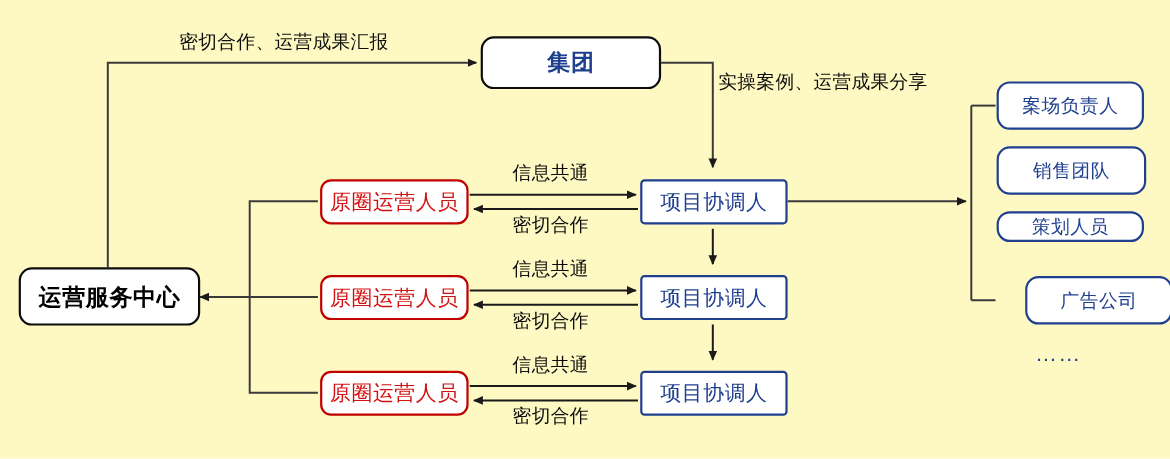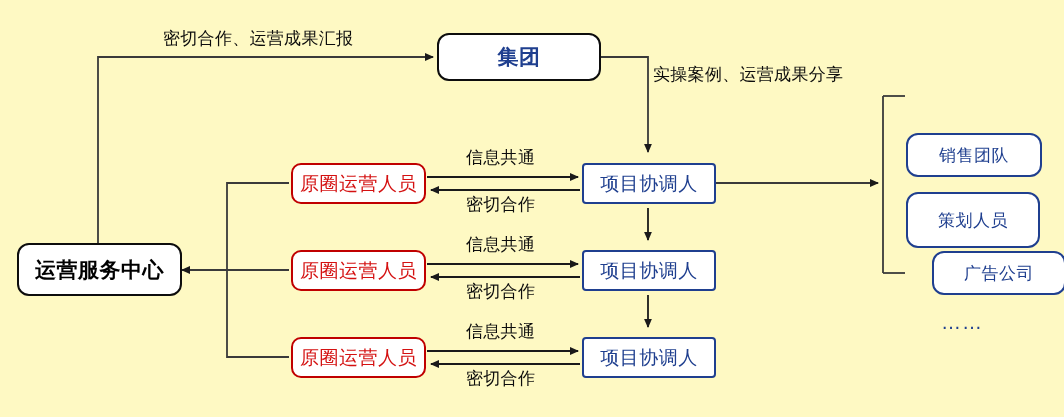--- a/index.html
+++ b/index.html
@@ -154,26 +154,29 @@
   </div>
 
   <div class="node node-blue" style="left:582px; top:250px; width:134px; height:41px;">
     <span>项目协调人</span>
   </div>
 
   <div class="node node-blue" style="left:582px; top:337px; width:134px; height:41px;">
     <span>项目协调人</span>
   </div>
 
+  <div class="node node-blue-thin" style="left:906px; top:74px; width:134px; height:44px;">
+    <span>案场负责人</span>
+  </div>
 
   <div class="node node-blue-thin" style="left:906px; top:133px; width:136px; height:44px;">
     <span>销售团队</span>
   </div>
 
-  <div class="node node-blue-thin" style="left:906px; top:192px; width:134px; height:56px;">
+  <div class="node node-blue-thin" style="left:906px; top:192px; width:134px; height:28px;">
     <span>策划人员</span>
   </div>
 
   <div class="node node-blue-thin" style="left:932px; top:251px; width:134px; height:44px;">
     <span>广告公司</span>
   </div>
 
   <div class="ellipsis-label" style="left:941px; top:311px;">……</div>
 
   <div class="edge-label" style="left:163px; top:27px;">密切合作、运营成果汇报</div>

